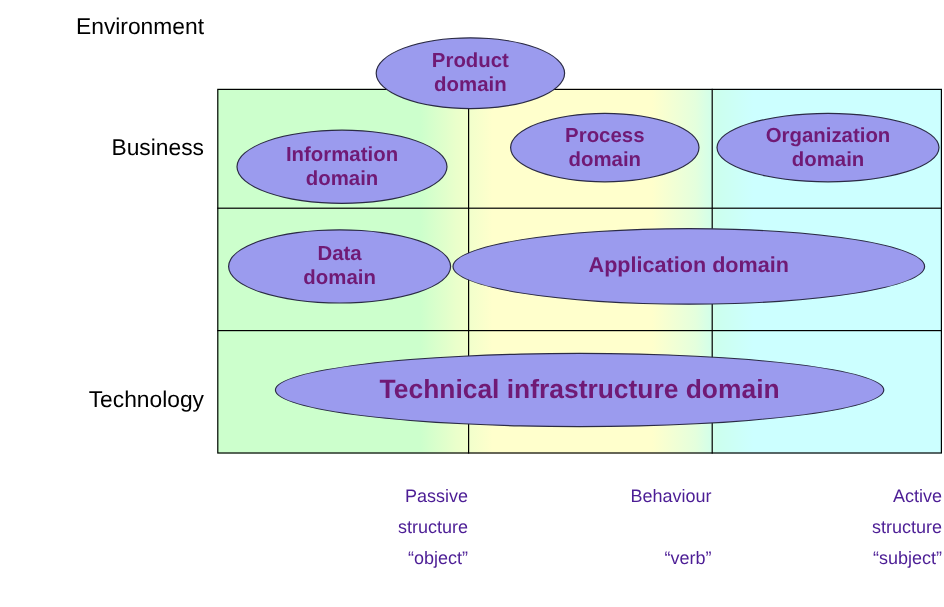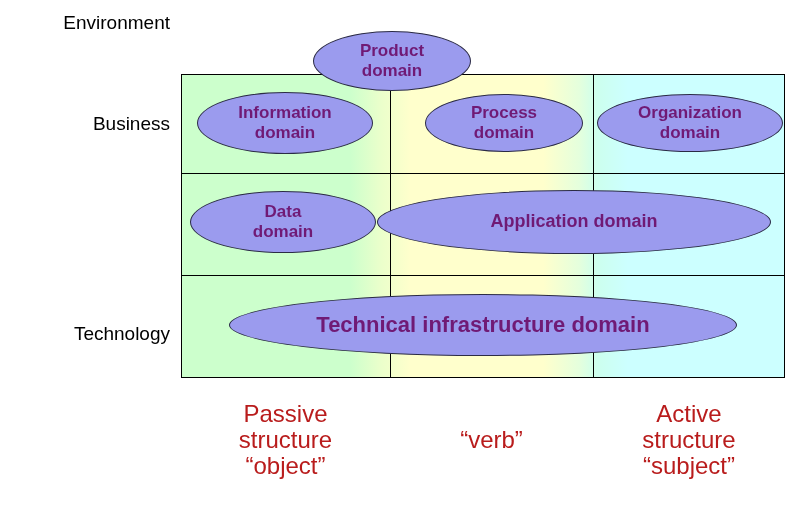--- a/index.html
+++ b/index.html
@@ -107,21 +107,21 @@
   }
   .node-label { display: block; padding: 0 6px; }
 
   #node-product {
     left: 313px; top: 31px;
     width: 158px; height: 60px;
     font-size: 17px;
     z-index: 7;
   }
   #node-information {
-    left: 197px; top: 92px;
+    left: 197px; top: 108px;
     width: 176px; height: 62px;
     font-size: 17px;
   }
   #node-process {
     left: 425px; top: 94px;
     width: 158px; height: 58px;
     font-size: 17px;
   }
   #node-organization {
     left: 597px; top: 94px;
@@ -140,24 +140,24 @@
   }
   #node-technical {
     left: 229px; top: 294px;
     width: 508px; height: 62px;
     font-size: 22px;
   }
 
   
   .col-label {
     position: absolute;
-    text-align: center;
-    font-size: 24px;
+    text-align: right;
+    font-size: 15px;
     line-height: 26px;
-    color: #b91c1c;
+    color: #4c1d95;
     top: 401px;
   }
   .col-label-line { display: block; }
   .col-label-line.blank { visibility: hidden; }
 
   #col-label-passive  { left: 181px; width: 209px; }
   #col-label-behaviour{ left: 390px; width: 203px; }
   #col-label-active   { left: 593px; width: 192px; }
 </style>
 </head>
@@ -212,20 +212,21 @@
     <span class="node-label">Technical infrastructure domain</span>
   </div>
 
   <div class="col-label" id="col-label-passive">
     <span class="col-label-line">Passive</span>
     <span class="col-label-line">structure</span>
     <span class="col-label-line">“object”</span>
   </div>
 
   <div class="col-label" id="col-label-behaviour">
+    <span class="col-label-line">Behaviour</span>
     <span class="col-label-line blank">&nbsp;</span>
     <span class="col-label-line">“verb”</span>
   </div>
 
   <div class="col-label" id="col-label-active">
     <span class="col-label-line">Active</span>
     <span class="col-label-line">structure</span>
     <span class="col-label-line">“subject”</span>
   </div>
 

